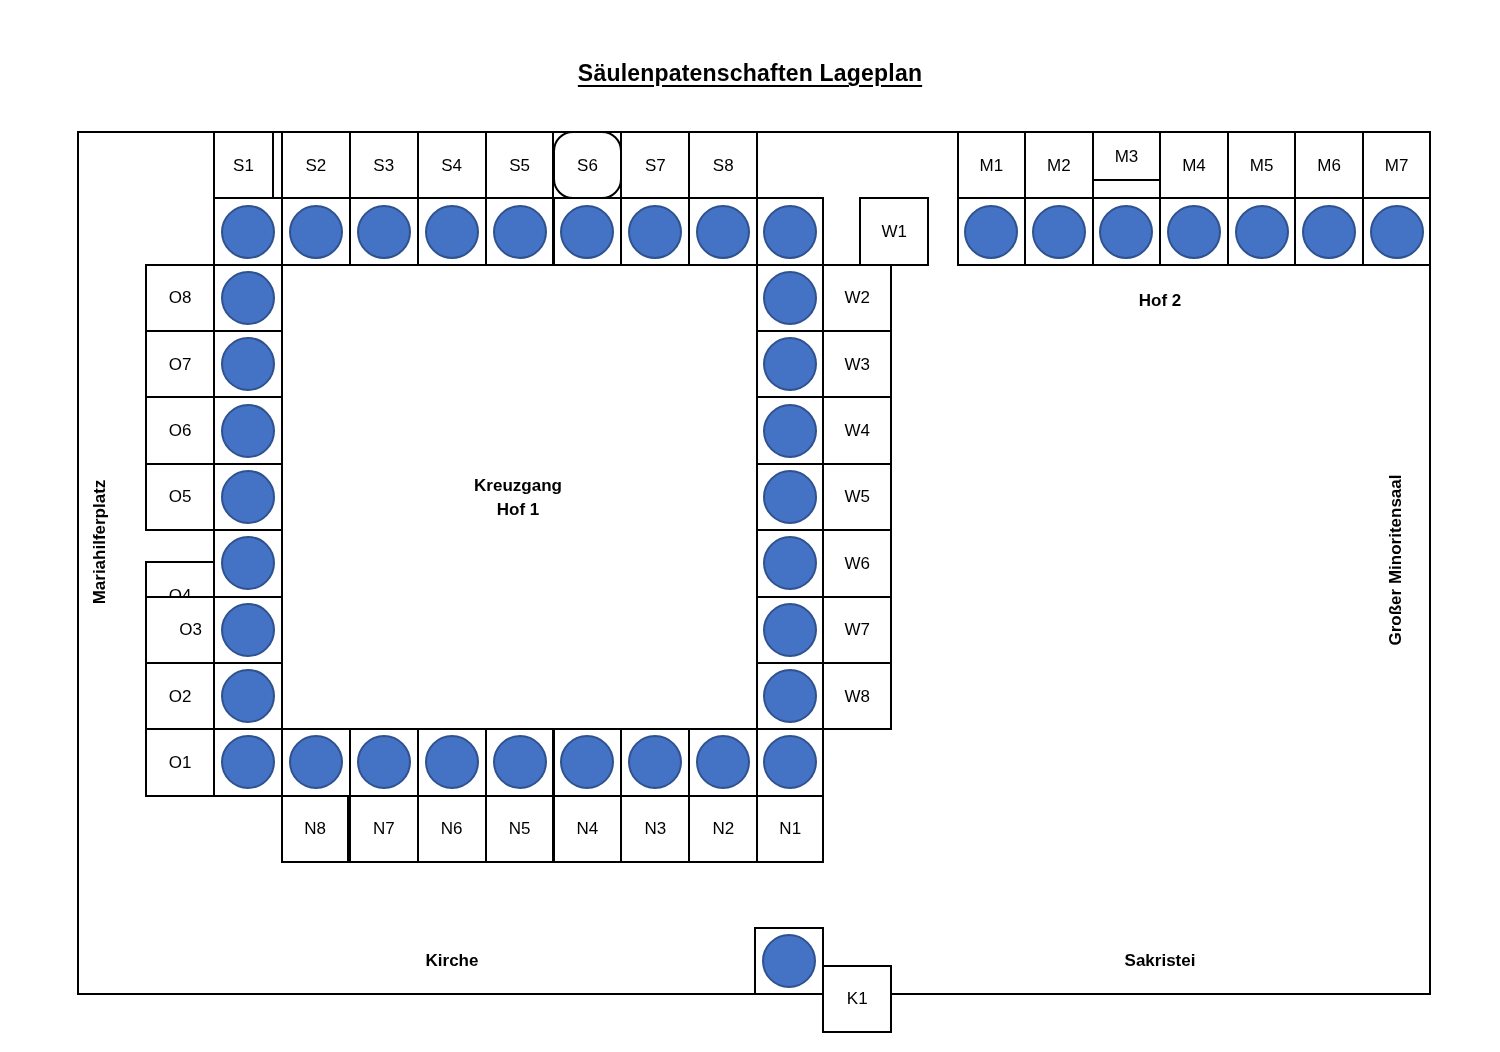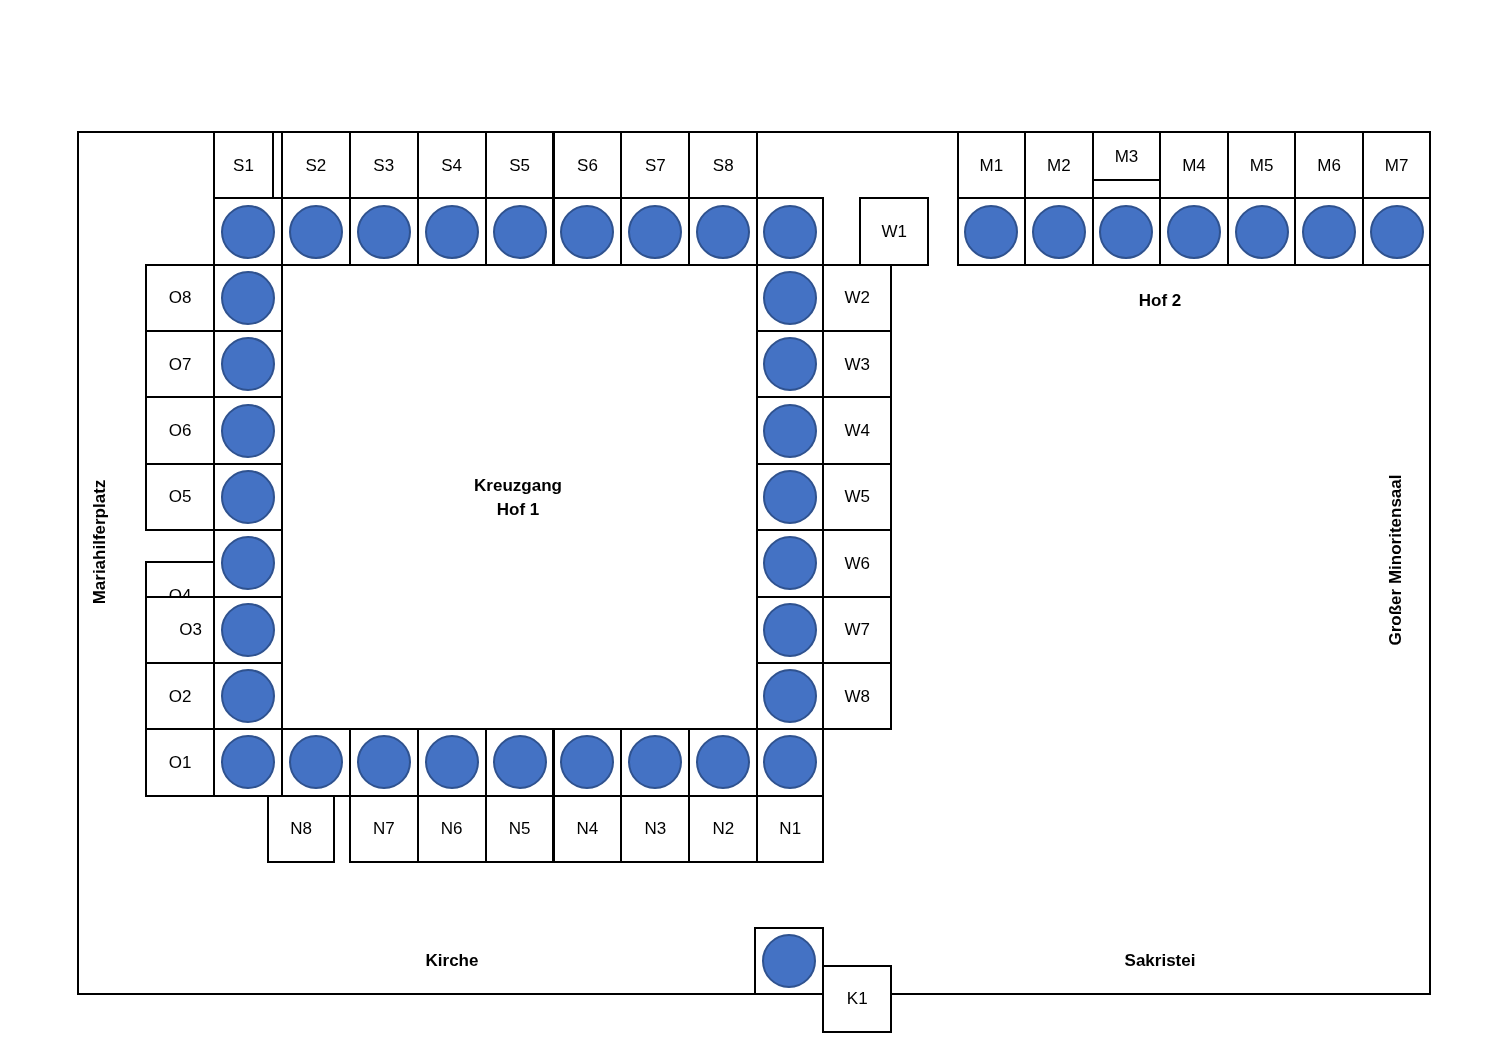--- a/index.html
+++ b/index.html
@@ -29,20 +29,21 @@
   .rlabel{
     position:absolute;transform:translate(-50%,-50%);
     font-weight:700;font-size:17px;white-space:nowrap;text-align:center;line-height:1.4;
   }
   .rlabel.rot{transform:translate(-50%,-50%) rotate(-90deg);}
 </style>
 </head>
 <body>
 
 <div id="plan">
+  <h1 class="title">Säulenpatenschaften Lageplan</h1>
 
   <div class="outer"></div>
 
   <div class="rlabel" style="left:518px;top:498px;">
     <div>Kreuzgang</div>
     <div>Hof 1</div>
   </div>
 
   <div class="rlabel" style="left:1160px;top:301px;">Hof 2</div>
 
@@ -66,21 +67,21 @@
       <div class="circle"></div>
     </div>
     <div class="cell" style="left: 416.7px; top: 131px; width: 69.9px; height: 68.36px;">S4</div>
     <div class="cell" style="left: 416.7px; top: 197.36px; width: 69.9px; height: 68.36px;">
       <div class="circle"></div>
     </div>
     <div class="cell" style="left: 484.6px; top: 131px; width: 69.9px; height: 68.36px;">S5</div>
     <div class="cell" style="left: 484.6px; top: 197.36px; width: 69.9px; height: 68.36px;">
       <div class="circle"></div>
     </div>
-    <div class="cell" style="left: 552.5px; top: 131px; width: 69.9px; height: 68.36px;">S6</div>
+    <div class="cell" style="left: 552.5px; top: 131px; width: 69.9px; height: 68.36px; border-radius: 20px;">S6</div>
     <div class="cell" style="left: 552.5px; top: 197.36px; width: 69.9px; height: 68.36px;">
       <div class="circle"></div>
     </div>
     <div class="cell" style="left: 620.4px; top: 131px; width: 69.9px; height: 68.36px;">S7</div>
     <div class="cell" style="left: 620.4px; top: 197.36px; width: 69.9px; height: 68.36px;">
       <div class="circle"></div>
     </div>
     <div class="cell" style="left: 688.3px; top: 131px; width: 69.9px; height: 68.36px;">S8</div>
     <div class="cell" style="left: 688.3px; top: 197.36px; width: 69.9px; height: 68.36px;">
       <div class="circle"></div>
@@ -145,21 +146,21 @@
       <div class="circle"></div>
     </div>
     <div class="cell" style="left: 822.3px; top: 661.88px; width: 69.9px; height: 68.36px;">W8</div>
     <div class="cell" style="left: 145.1px; top: 728.24px; width: 69.9px; height: 68.36px;">O1</div>
     <div class="cell" style="left: 213px; top: 728.24px; width: 69.9px; height: 68.36px;">
       <div class="circle"></div>
     </div>
     <div class="cell" style="left: 280.9px; top: 728.24px; width: 69.9px; height: 68.36px;">
       <div class="circle"></div>
     </div>
-    <div class="cell" style="left: 267px; top: 794.6px; width: 68px; height: 68.36px;">N8</div>
+    <div class="cell" style="left: 281px; top: 794.6px; width: 68px; height: 68.36px;">N8</div>
     <div class="cell" style="left: 348.8px; top: 728.24px; width: 69.9px; height: 68.36px;">
       <div class="circle"></div>
     </div>
     <div class="cell" style="left: 348.8px; top: 794.6px; width: 69.9px; height: 68.36px;">N7</div>
     <div class="cell" style="left: 416.7px; top: 728.24px; width: 69.9px; height: 68.36px;">
       <div class="circle"></div>
     </div>
     <div class="cell" style="left: 416.7px; top: 794.6px; width: 69.9px; height: 68.36px;">N6</div>
     <div class="cell" style="left: 484.6px; top: 728.24px; width: 69.9px; height: 68.36px;">
       <div class="circle"></div>

